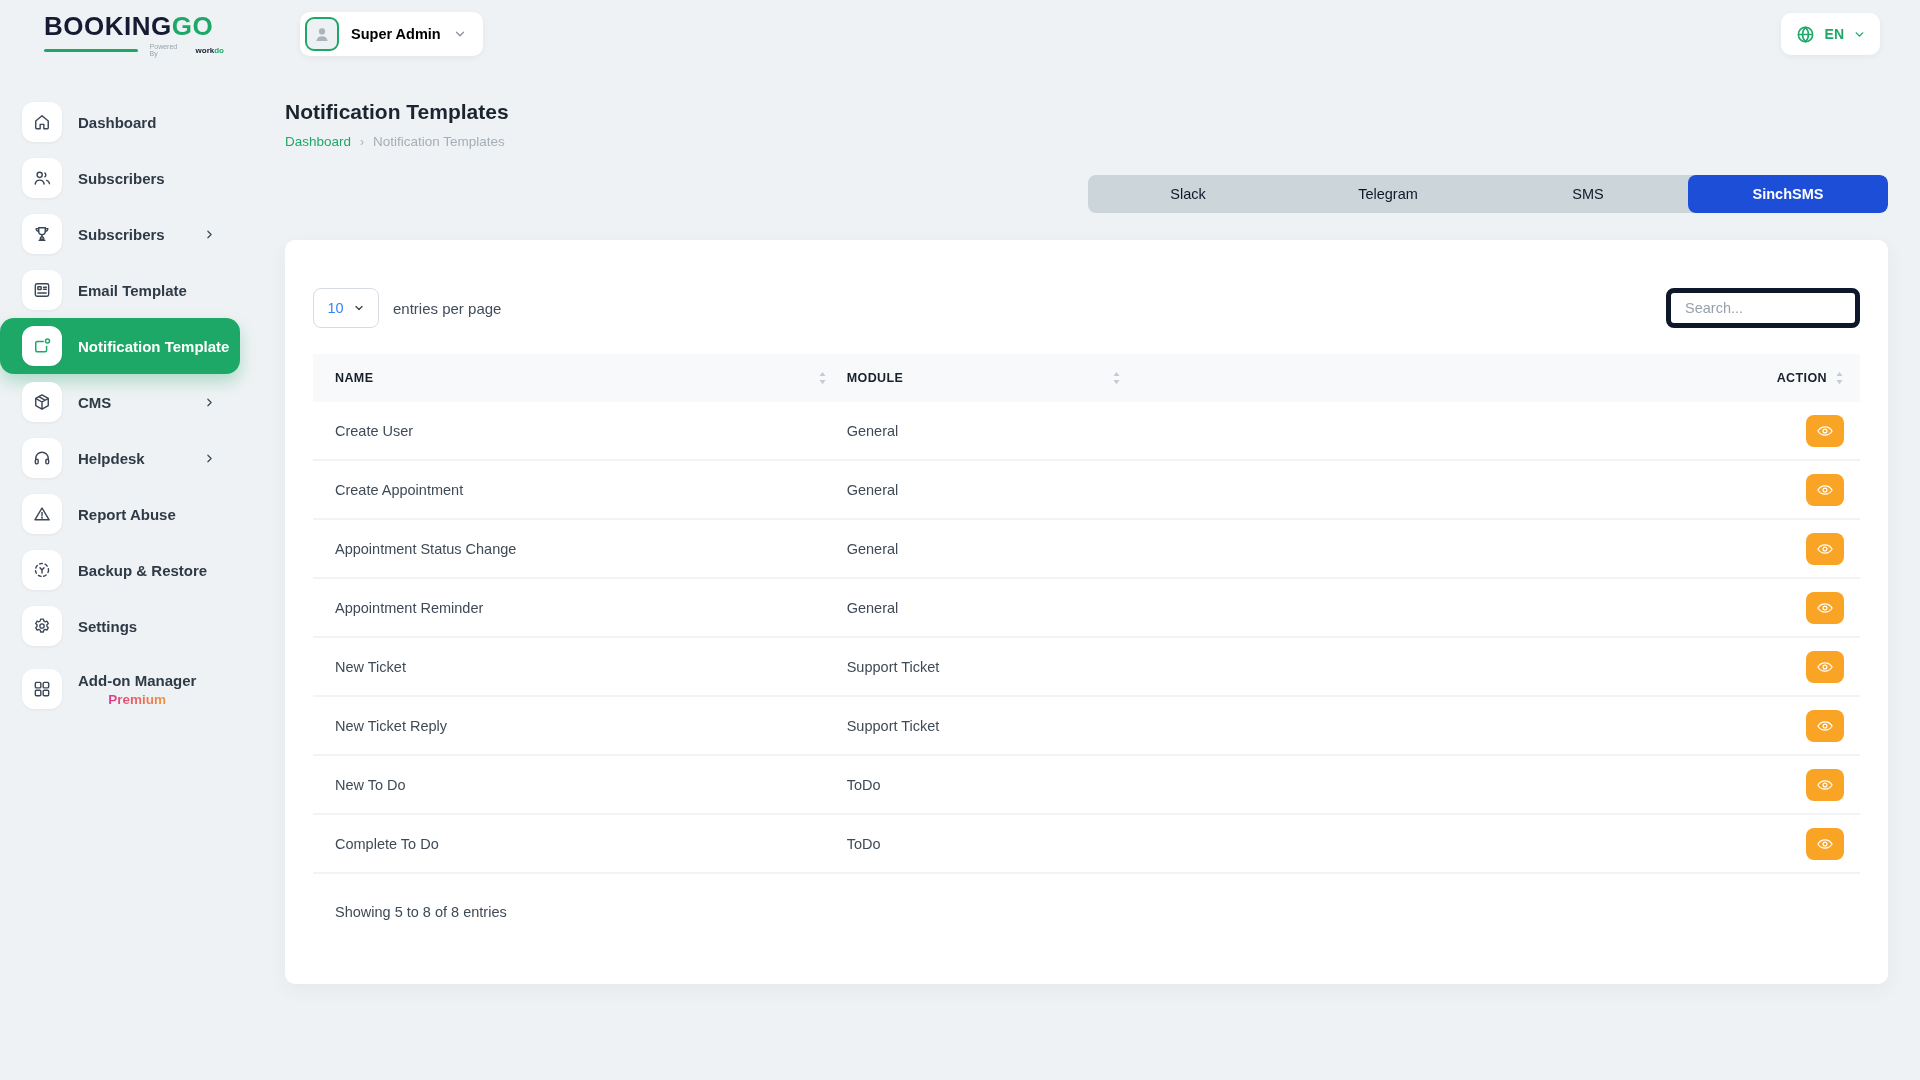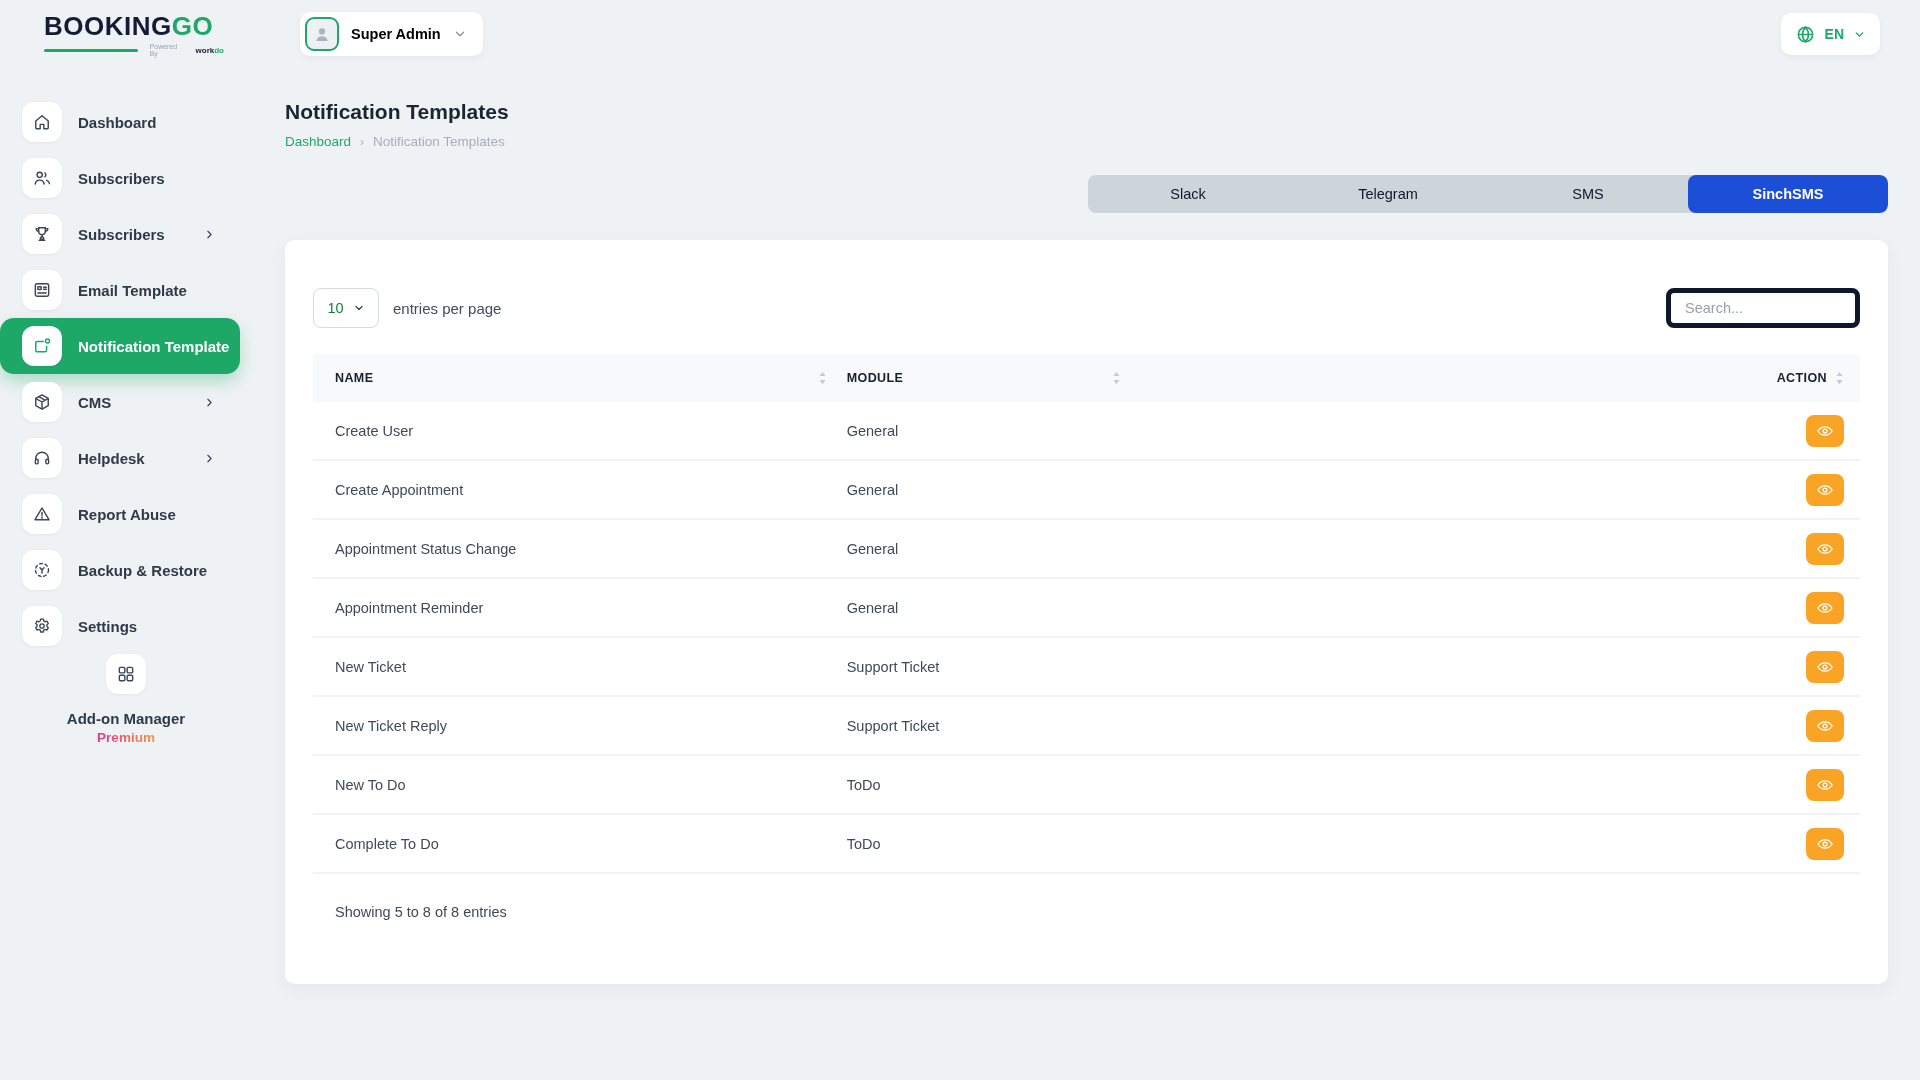--- a/index.html
+++ b/index.html
@@ -52,21 +52,21 @@
     box-shadow:0 1px 3px rgba(20,40,60,.06);
     display:flex; align-items:center; justify-content:center;
   }
   .si-label { font-size:15px; font-weight:600; color:#2f3a47; }
   .si-chev { margin-left:auto; margin-right:14px; display:flex; }
   .si.active {
     background:#1ea868; border-radius:14px;
     box-shadow:0 8px 16px rgba(30,168,104,.30);
   }
   .si.active .si-label { color:#fff; }
-  .si.addon { height:70px;flex-direction:column; }
+  .si.addon { height:70px; }
   .si-col { display:flex; flex-direction:column; align-items:center; gap:3px; }
   .premium-badge {
     font-size:13.5px; font-weight:700;
     background:linear-gradient(90deg,#e0368c,#f5933c);
     -webkit-background-clip:text; background-clip:text; color:transparent;
   }
 
   
   .main { position:absolute; left:285px; top:74px; width:1603px; }
   .page-title { margin-top:26px; font-size:21px; font-weight:700; color:#1c2430; }
@@ -88,21 +88,21 @@
 
   .card {
     margin-top:27px; height:744px; background:#fff; border-radius:10px;
     box-shadow:0 6px 20px rgba(40,60,80,.05);
     padding:48px 28px 0 28px;
   }
   .controls { display:flex; align-items:center; height:40px; }
   .page-size-select {
     width:66px; height:40px; border:1px solid #d6dce2; border-radius:8px; background:#fff;
     display:flex; align-items:center; justify-content:center; gap:9px;
-    font-size:14.5px; color:#15803d; cursor:pointer;
+    font-size:14.5px; color:#3b82f6; cursor:pointer;
   }
   .entries-label { margin-left:14px; font-size:15px; color:#414d5b; }
   .search-input {
     margin-left:auto; width:194px; height:40px; border:5px solid #0f172a; border-radius:8px;
     padding:0 14px; font-size:14.5px; color:#39434e; outline:none;
     font-family:"Liberation Sans", sans-serif; background:#fff;
   }
   .search-input::placeholder { color:#98a1ab; }
 
   .table { margin-top:26px; width:100%; }

